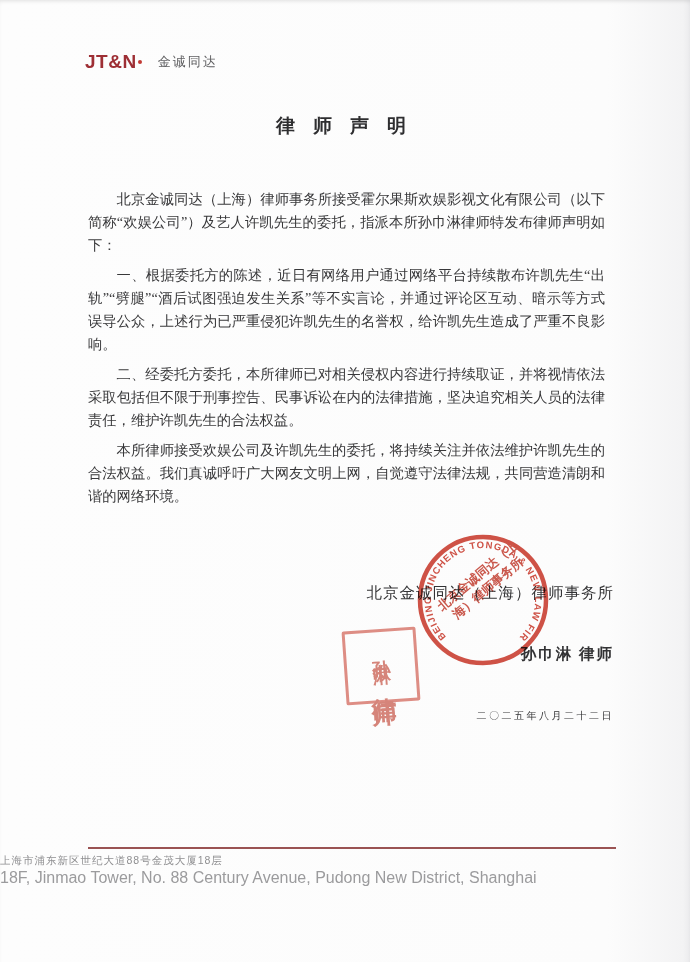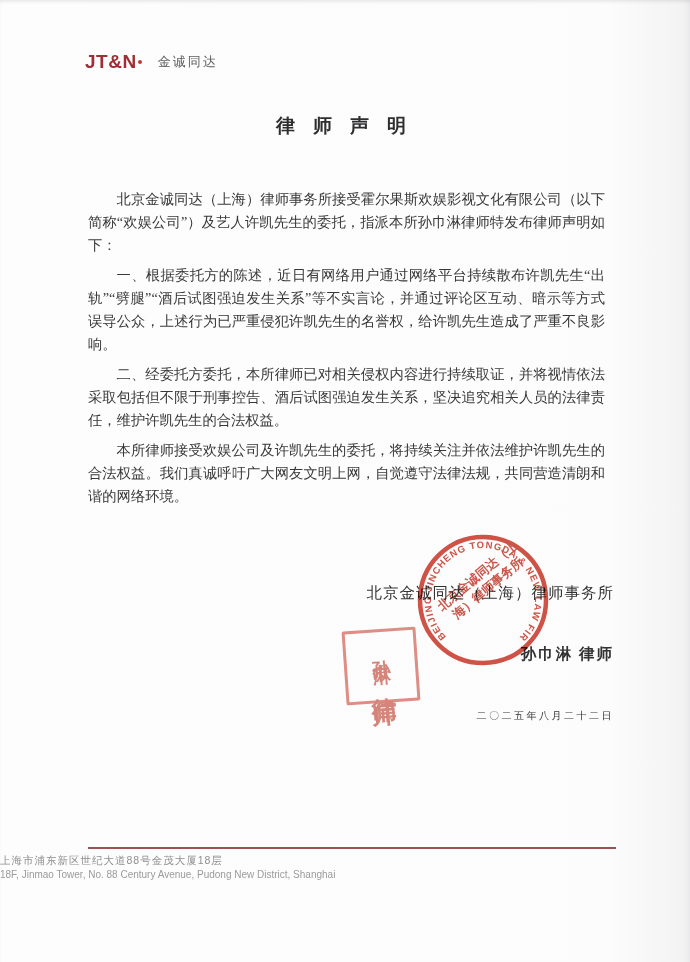--- a/index.html
+++ b/index.html
@@ -66,39 +66,39 @@
   }
   .square-seal .col-name{font-size:18px;font-weight:bold;letter-spacing:3px;}
   .square-seal .col-title{font-size:25px;font-weight:bold;letter-spacing:4px;}
   
   .footer-line{position:absolute;left:88px;top:847px;width:528px;height:2px;background:#9a5353;}
   .footer-cn,.footer-en{
     position:absolute;left:0;width:100%;text-align:left;
     font-family:"Liberation Sans","DejaVu Sans",sans-serif;color:#8f8f91;
   }
   .footer-cn{top:854px;font-size:10.5px;letter-spacing:1px;}
-  .footer-en{top:869px;font-size:10px;color:#9b9b9d;}
+  .footer-en{top:869px;font-size:16px;color:#9b9b9d;}
 </style>
 </head>
 <body>
 
 <div class="page">
 
   <div class="logo">
     <span class="logo-latin">JT&amp;N</span>
     <span class="logo-dot"></span>
     <span class="logo-cjk">金诚同达</span>
   </div>
 
   <div class="doc-title">律师声明</div>
 
   <div class="body-text">
     <p>北京金诚同达（上海）律师事务所接受霍尔果斯欢娱影视文化有限公司（以下简称“欢娱公司”）及艺人许凯先生的委托，指派本所孙巾淋律师特发布律师声明如下：</p>
     <p>一、根据委托方的陈述，近日有网络用户通过网络平台持续散布许凯先生“出轨”“劈腿”“酒后试图强迫发生关系”等不实言论，并通过评论区互动、暗示等方式误导公众，上述行为已严重侵犯许凯先生的名誉权，给许凯先生造成了严重不良影响。</p>
-    <p>二、经委托方委托，本所律师已对相关侵权内容进行持续取证，并将视情依法采取包括但不限于刑事控告、酒后试图强迫发生关系，坚决追究相关人员的法律责任，维护许凯先生的合法权益。</p>
+    <p>二、经委托方委托，本所律师已对相关侵权内容进行持续取证，并将视情依法采取包括但不限于刑事控告、民事诉讼在内的法律措施，坚决追究相关人员的法律责任，维护许凯先生的合法权益。</p>
     <p>本所律师接受欢娱公司及许凯先生的委托，将持续关注并依法维护许凯先生的合法权益。我们真诚呼吁广大网友文明上网，自觉遵守法律法规，共同营造清朗和谐的网络环境。</p>
   </div>
 
   <div class="sig-firm">北京金诚同达（上海）律师事务所</div>
   <div class="sig-lawyer">孙巾淋  律师</div>
   <div class="sig-date">二〇二五年八月二十二日</div>
 
   <div class="round-seal">
     <svg width="136" height="136" viewBox="0 0 136 136">
       <defs>

